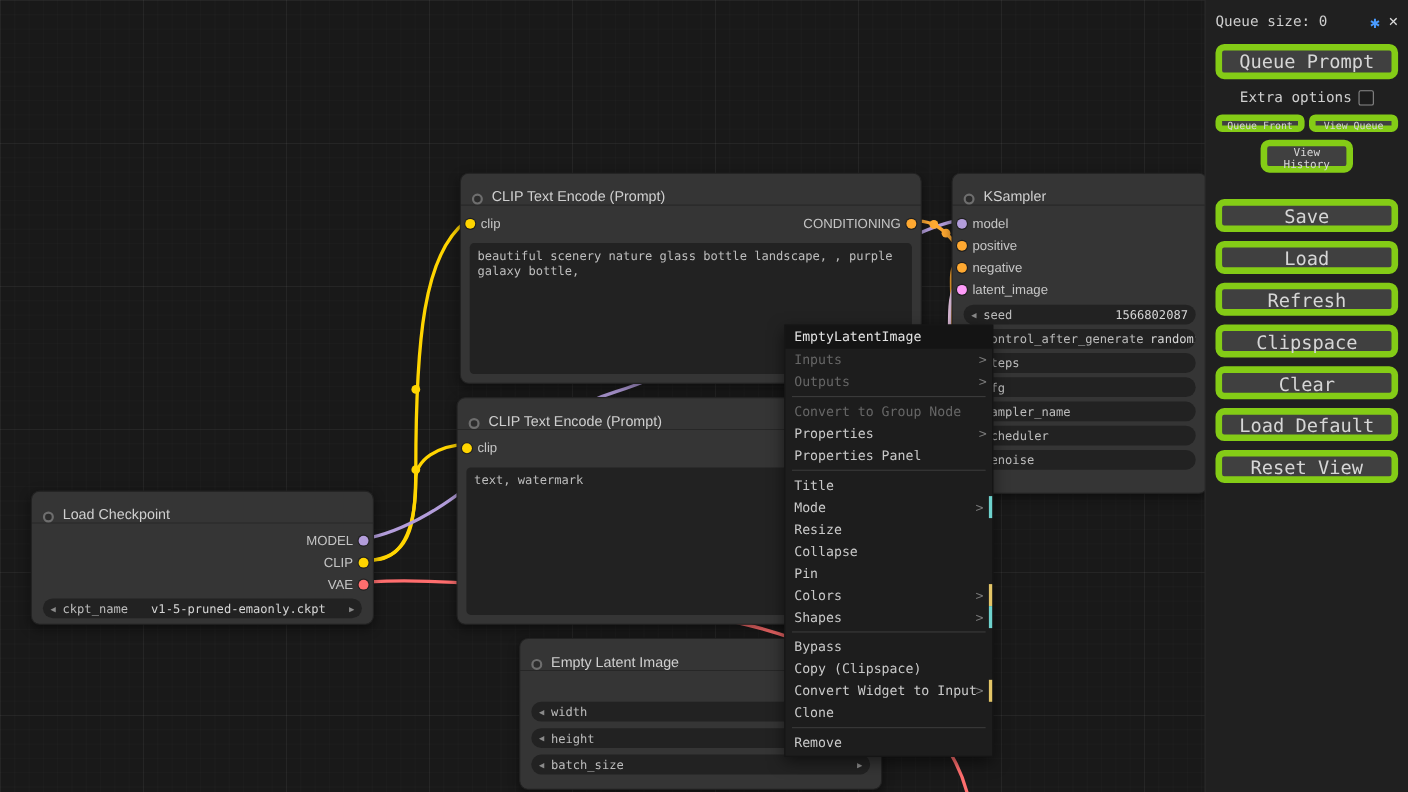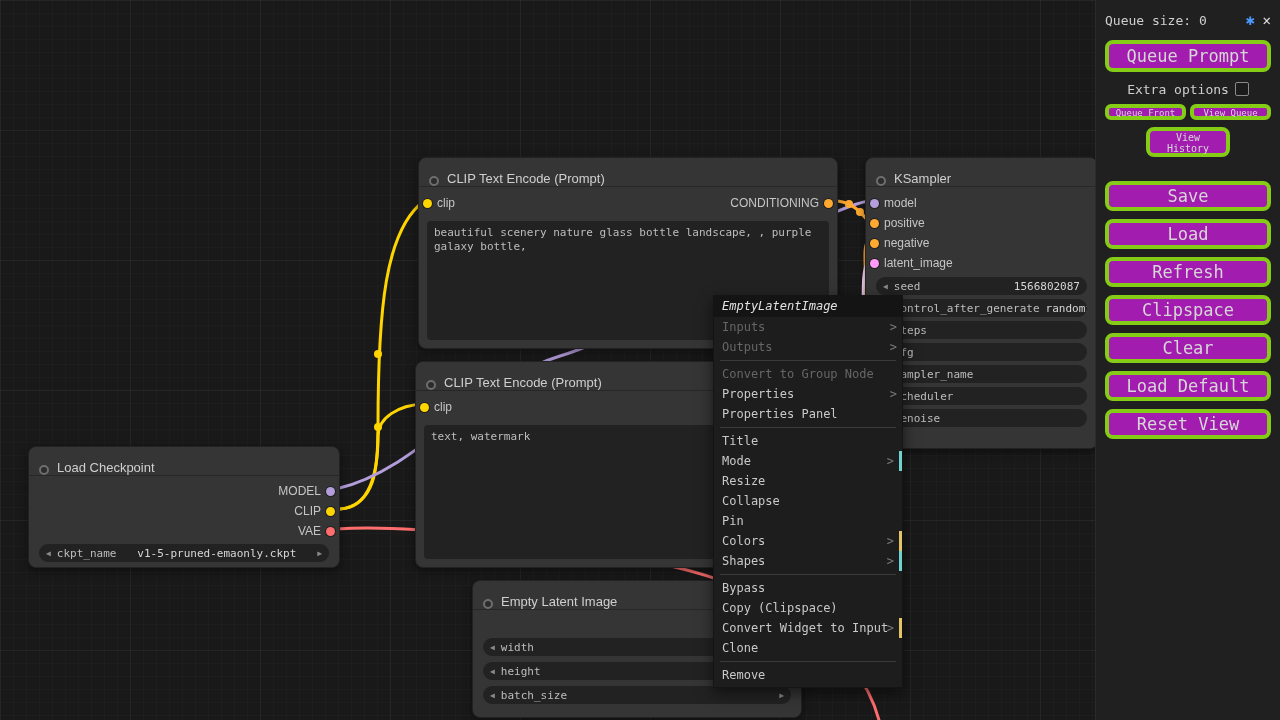--- a/index.html
+++ b/index.html
@@ -49,37 +49,37 @@
   .warr{color:#8a8a8a;font-size:8px;flex:none;}
   .wlabel{color:#bdbdbd;}
   .wvalue{margin-left:auto;color:#d6d6d6;}
   .wvalue.center{margin:0 auto;}
   .spacer24{height:24px;min-height:24px;}
 
   
   .ctx-menu{position:absolute;left:713px;top:295px;width:190px;z-index:20;
     background:#1d1d1d;border:1px solid #141414;box-shadow:0 5px 14px rgba(0,0,0,.55);
     font-family:"DejaVu Sans Mono",monospace;font-size:12px;padding-bottom:2px;box-sizing:border-box;}
-  .cm-title{background:#141414;color:#e2e2e2;padding:3px 8px;height:15px;line-height:15px;font-style:italic;}
+  .cm-title{background:#141414;color:#e2e2e2;padding:3px 8px;height:15px;line-height:15px;}
   .cm-item{height:20px;line-height:20px;padding:0 8px;color:#c9c9c9;position:relative;box-sizing:border-box;}
   .cm-item.disabled{color:#666;}
   .cm-arrow{position:absolute;right:5px;top:0;color:#7a7a7a;}
   .cm-sep{border-top:1px solid #3a3a3a;margin:3px 6px;height:0;}
   .acc-cyan{border-right:3px solid #6ed3ce;}
   .acc-yellow{border-right:3px solid #e3c567;}
 
   
   .side-panel{position:absolute;left:1095px;top:0;width:185px;height:720px;z-index:30;
     background:#202020;border-left:1px solid rgba(255,255,255,.05);box-sizing:border-box;
     padding:8px 9px;font-family:"DejaVu Sans Mono",monospace;color:#cfcfcf;}
   .sp-top{display:flex;align-items:center;gap:8px;height:24px;margin-bottom:8px;}
   .sp-queue-size{font-size:13px;flex:1;}
   .gear-icon{color:#4a9bff;font-size:15px;cursor:pointer;}
   .close-icon{color:#e0e0e0;font-size:14px;cursor:pointer;}
-  .sp-btn{display:block;width:100%;background:#a21caf;border:4px solid #84cc16;
+  .sp-btn{display:block;width:100%;background:#404040;border:6px solid #84cc16;
     border-radius:8px;color:#d6d6d6;font-family:"DejaVu Sans Mono",monospace;
     font-size:17px;height:30px;margin:0 0 8px;cursor:pointer;box-sizing:border-box;}
   .sp-btn.big{height:32px;font-size:17px;}
   .sp-extra{display:flex;align-items:center;justify-content:center;gap:6px;
     font-size:13px;height:18px;margin-bottom:6px;}
   .checkbox{width:12px;height:12px;border:1px solid #8a8a8a;background:#1c1c1c;
     display:inline-block;border-radius:2px;cursor:pointer;}
   .sp-minirow{display:flex;gap:4px;margin-bottom:7px;}
   .sp-btn.tiny{flex:1;height:16px;font-size:9px;border-radius:6px;margin:0;padding:0 2px;}
   .sp-center{display:flex;justify-content:center;margin-bottom:24px;}

